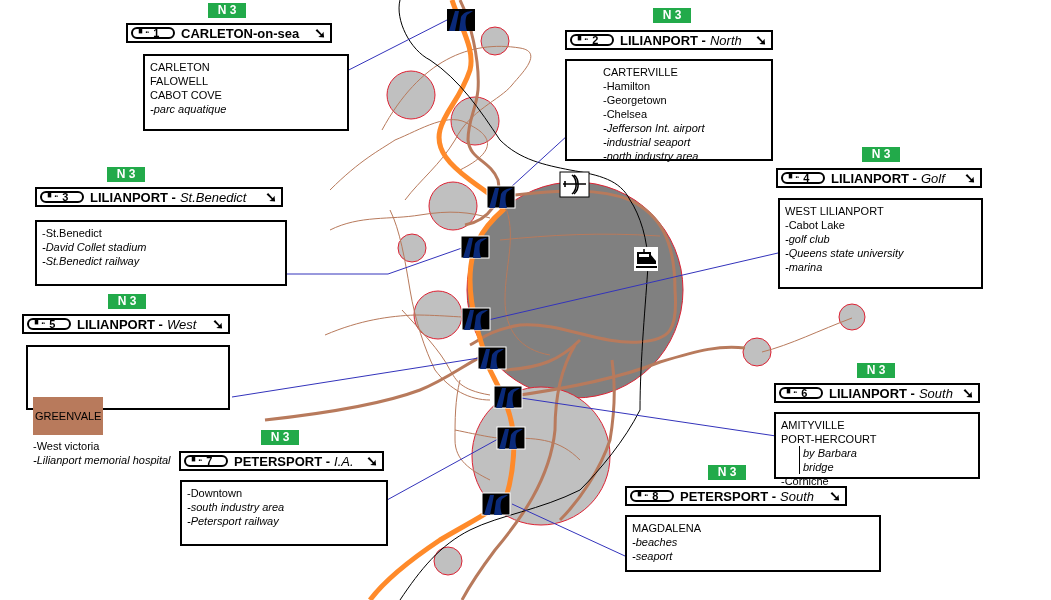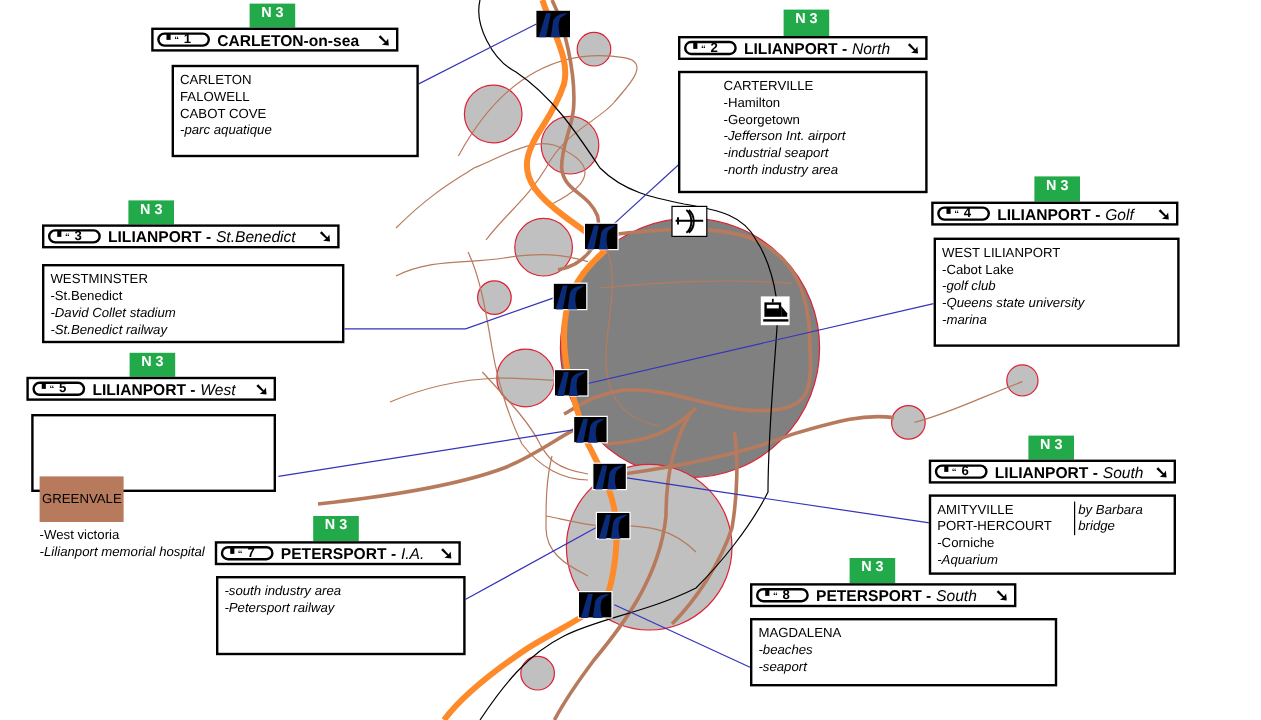--- a/index.html
+++ b/index.html
@@ -1,29 +1,29 @@
 <!DOCTYPE html>
 <html><head>
 <meta charset="utf-8">
 <style>
   html, body { margin:0; padding:0; background:#ffffff; }
   body { width:1051px; height:600px; position:relative; overflow:hidden; font-family:"Liberation Sans", sans-serif; }
   #map { position:absolute; left:0; top:0; }
-  .badge { position:absolute; background:#22aa4a; color:#ffffff; font-weight:bold; font-size:12px; height:26px; line-height:15px; text-align:center; width:38px; font-family:"Liberation Sans", sans-serif; }
+  .badge { position:absolute; background:#22aa4a; color:#ffffff; font-weight:bold; font-size:12px; height:15px; line-height:15px; text-align:center; width:38px; font-family:"Liberation Sans", sans-serif; }
   .sign { position:absolute; border:2px solid #000; background:#fff; height:20px; box-sizing:border-box; display:flex; align-items:center; font-size:13px; font-weight:bold; color:#000; white-space:nowrap; padding-left:3px; }
   .pill { display:inline-flex; align-items:center; border:2px solid #000; border-radius:9px; height:12px; width:44px; font-size:11px; font-weight:bold; padding-left:6px; box-sizing:border-box; margin-right:6px; flex:0 0 auto; }
   .pill .ex { font-size:8px; margin-right:4px; }
   .sign .dest { font-weight:bold; }
   .sign .sub { font-style:italic; font-weight:normal; margin-left:4px; }
   .sign .arrow { margin-left:auto; margin-right:4px; font-size:14px; font-weight:bold; }
   .panel { position:absolute; border:2px solid #000; background:#fff; box-sizing:border-box; padding:4px 5px; font-size:11px; line-height:14px; color:#000; }
   .panel .l { white-space:nowrap; }
   .panel .i { font-style:italic; }
   .panel .hl { background:#b87a5c; padding:12px 2px; display:inline-block;margin-top:46px; }
-  .split { display:flex; }
+  .split { display:flex;flex-direction:column; }
   .split .col2 { border-left:1px solid #000; margin-left:18px; padding-left:3px; font-style:italic; }
 </style>
 </head>
 <body>
 
 <svg id="map" width="1051" height="600" viewBox="0 0 1051 600">
 
   <g>
     <circle cx="575" cy="290" r="108" fill="#808080" stroke="#dd2233" stroke-width="1"></circle>
     <circle cx="541" cy="456" r="69" fill="#c0c0c0" stroke="#dd2233" stroke-width="1"></circle>
@@ -151,36 +151,36 @@
         <span>2</span>
       </span>
       <span class="dest">LILIANPORT -</span>
       <span class="sub">North</span>
       <span class="arrow">➘</span>
     </div>
     <div class="panel" style="left: 565px; top: 59px; width: 208px; height: 102px; padding-left: 36px;">
       <div class="l">CARTERVILLE</div>
       <div class="l">-Hamilton</div>
       <div class="l">-Georgetown</div>
+      <div class="l">-Chelsea</div>
       <div class="l i">-Jefferson Int. airport</div>
       <div class="l i">-industrial seaport</div>
       <div class="l i">-north industry area</div>
     </div>
     <div class="badge" style="left: 107px; top: 167px;">N 3</div>
     <div class="sign" style="left: 35px; top: 187px; width: 248px;">
       <span class="pill">
         <span class="ex">▘“</span>
         <span>3</span>
       </span>
       <span class="dest">LILIANPORT -</span>
       <span class="sub">St.Benedict</span>
       <span class="arrow">➘</span>
     </div>
     <div class="panel" style="left: 35px; top: 220px; width: 252px; height: 66px;">
-      <div class="l">WESTMINSTER</div>
       <div class="l">-St.Benedict</div>
       <div class="l i">-David Collet stadium</div>
       <div class="l i">-St.Benedict railway</div>
     </div>
     <div class="badge" style="left: 862px; top: 147px;">N 3</div>
     <div class="sign" style="left: 776px; top: 168px; width: 206px;">
       <span class="pill">
         <span class="ex">▘“</span>
         <span>4</span>
       </span>
@@ -238,20 +238,21 @@
     <div class="sign" style="left: 179px; top: 451px; width: 205px;">
       <span class="pill">
         <span class="ex">▘“</span>
         <span>7</span>
       </span>
       <span class="dest">PETERSPORT -</span>
       <span class="sub">I.A.</span>
       <span class="arrow">➘</span>
     </div>
     <div class="panel" style="left: 180px; top: 480px; width: 208px; height: 66px;">
+      <div class="l">-Downtown</div>
       <div class="l i">-south industry area</div>
       <div class="l i">-Petersport railway</div>
     </div>
     <div class="badge" style="left: 708px; top: 465px;">N 3</div>
     <div class="sign" style="left: 625px; top: 486px; width: 222px;">
       <span class="pill">
         <span class="ex">▘“</span>
         <span>8</span>
       </span>
       <span class="dest">PETERSPORT -</span>

